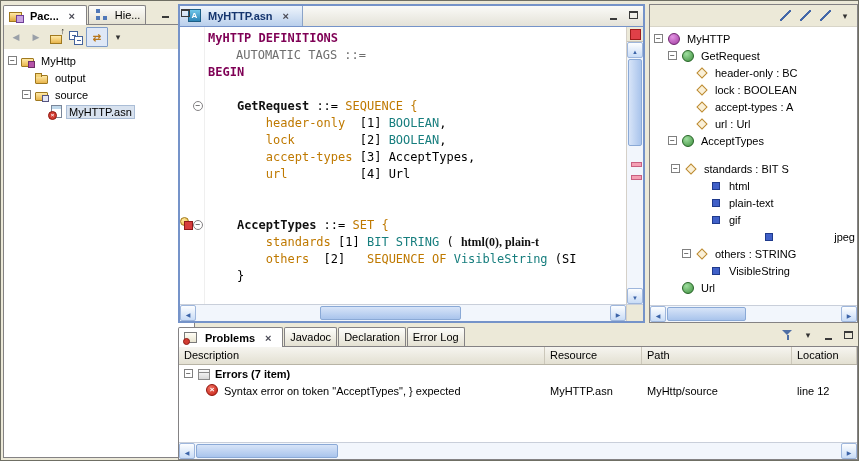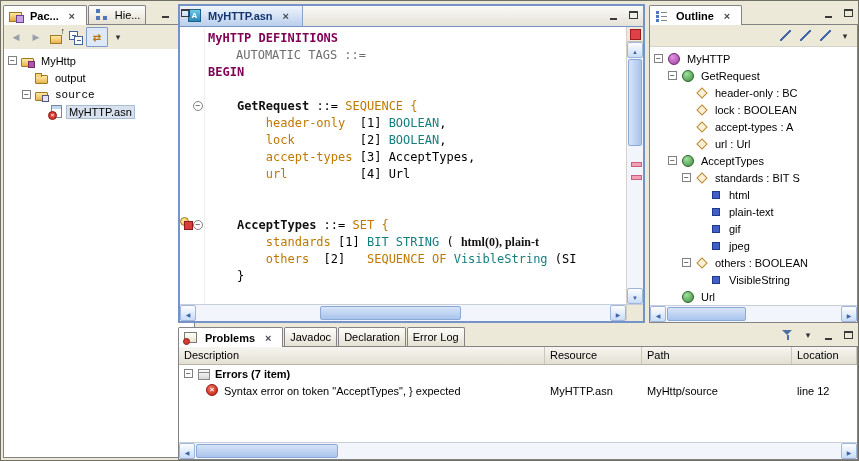--- a/index.html
+++ b/index.html
@@ -203,21 +203,21 @@
           <div class="tree-row" style="padding-left: 4px;">
             <span class="exp"></span>
             <span class="ic ic-project"></span>
             <span class="tlabel">MyHttp</span>
           </div>
           <div class="tree-row" style="padding-left: 18px;">
             <span class="exp-spacer"></span>
             <span class="ic ic-folder"></span>
             <span class="tlabel">output</span>
           </div>
-          <div class="tree-row" style="padding-left: 18px; font-family: Liberation Mono, monospace;">
+          <div class="tree-row" style="padding-left: 18px;">
             <span class="exp"></span>
             <span class="ic ic-srcfolder"></span>
             <span class="tlabel">source</span>
           </div>
           <div class="tree-row selected" style="padding-left: 32px;">
             <span class="exp-spacer"></span>
             <span class="ic ic-file-error"></span>
             <span class="tlabel">MyHTTP.asn</span>
           </div>
         </div>
@@ -270,31 +270,20 @@
         <div class="sb-thumb hthumb e-hthumb"></div>
       </div>
       <div class="sb-btn">
           <span class="sb-glyph right"></span>
         </div>
       <div class="sb-corner"></div>
     </div>
   </div>
 
   <div class="panel outline-part">
-    <div class="vtabs">
-      <div class="vtab active">
-        <span class="ic ic-outline"></span>
-        <span class="vtab-label bold">Outline</span>
-        <span class="tbtn g-close"></span>
-      </div>
-      <div class="minmax">
-          <span class="tbtn g-minimize"></span>
-          <span class="tbtn g-maximize"></span>
-        </div>
-    </div>
     <div class="vbody">
       <div class="tb otb">
           <span class="tbtn g-sort"></span>
           <span class="tbtn g-hide-fields"></span>
           <span class="tbtn g-hide-values"></span>
           <span class="tbtn g-view-menu"></span>
         </div>
       <div class="tree">
           <div class="tree-row" style="padding-left: 4px;">
             <span class="exp"></span>
@@ -324,49 +313,49 @@
           <div class="tree-row" style="padding-left: 32px;">
             <span class="exp-spacer"></span>
             <span class="ic ic-field"></span>
             <span class="tlabel">url : Url</span>
           </div>
           <div class="tree-row" style="padding-left: 18px;">
             <span class="exp"></span>
             <span class="ic ic-type"></span>
             <span class="tlabel">AcceptTypes</span>
           </div>
-          <div class="tree-row" style="padding-left: 32px;">
+          <div class="tree-row" style="padding-left: 21px; margin-top: 11px;">
             <span class="exp"></span>
             <span class="ic ic-field"></span>
             <span class="tlabel">standards : BIT S</span>
           </div>
           <div class="tree-row" style="padding-left: 46px;">
             <span class="exp-spacer"></span>
             <span class="ic ic-value"></span>
             <span class="tlabel">html</span>
           </div>
           <div class="tree-row" style="padding-left: 46px;">
             <span class="exp-spacer"></span>
             <span class="ic ic-value"></span>
             <span class="tlabel">plain-text</span>
           </div>
           <div class="tree-row" style="padding-left: 46px;">
             <span class="exp-spacer"></span>
             <span class="ic ic-value"></span>
             <span class="tlabel">gif</span>
           </div>
-          <div class="tree-row" style="padding-left: 46px;">
+          <div class="tree-row" style="padding-left: 46px; justify-content: space-between;">
             <span class="exp-spacer"></span>
             <span class="ic ic-value"></span>
             <span class="tlabel">jpeg</span>
           </div>
           <div class="tree-row" style="padding-left: 32px;">
             <span class="exp"></span>
             <span class="ic ic-field"></span>
-            <span class="tlabel">others : BOOLEAN</span>
+            <span class="tlabel">others : STRING</span>
           </div>
           <div class="tree-row" style="padding-left: 46px;">
             <span class="exp-spacer"></span>
             <span class="ic ic-value"></span>
             <span class="tlabel">VisibleString</span>
           </div>
           <div class="tree-row" style="padding-left: 18px;">
             <span class="exp-spacer"></span>
             <span class="ic ic-type"></span>
             <span class="tlabel">Url</span>

